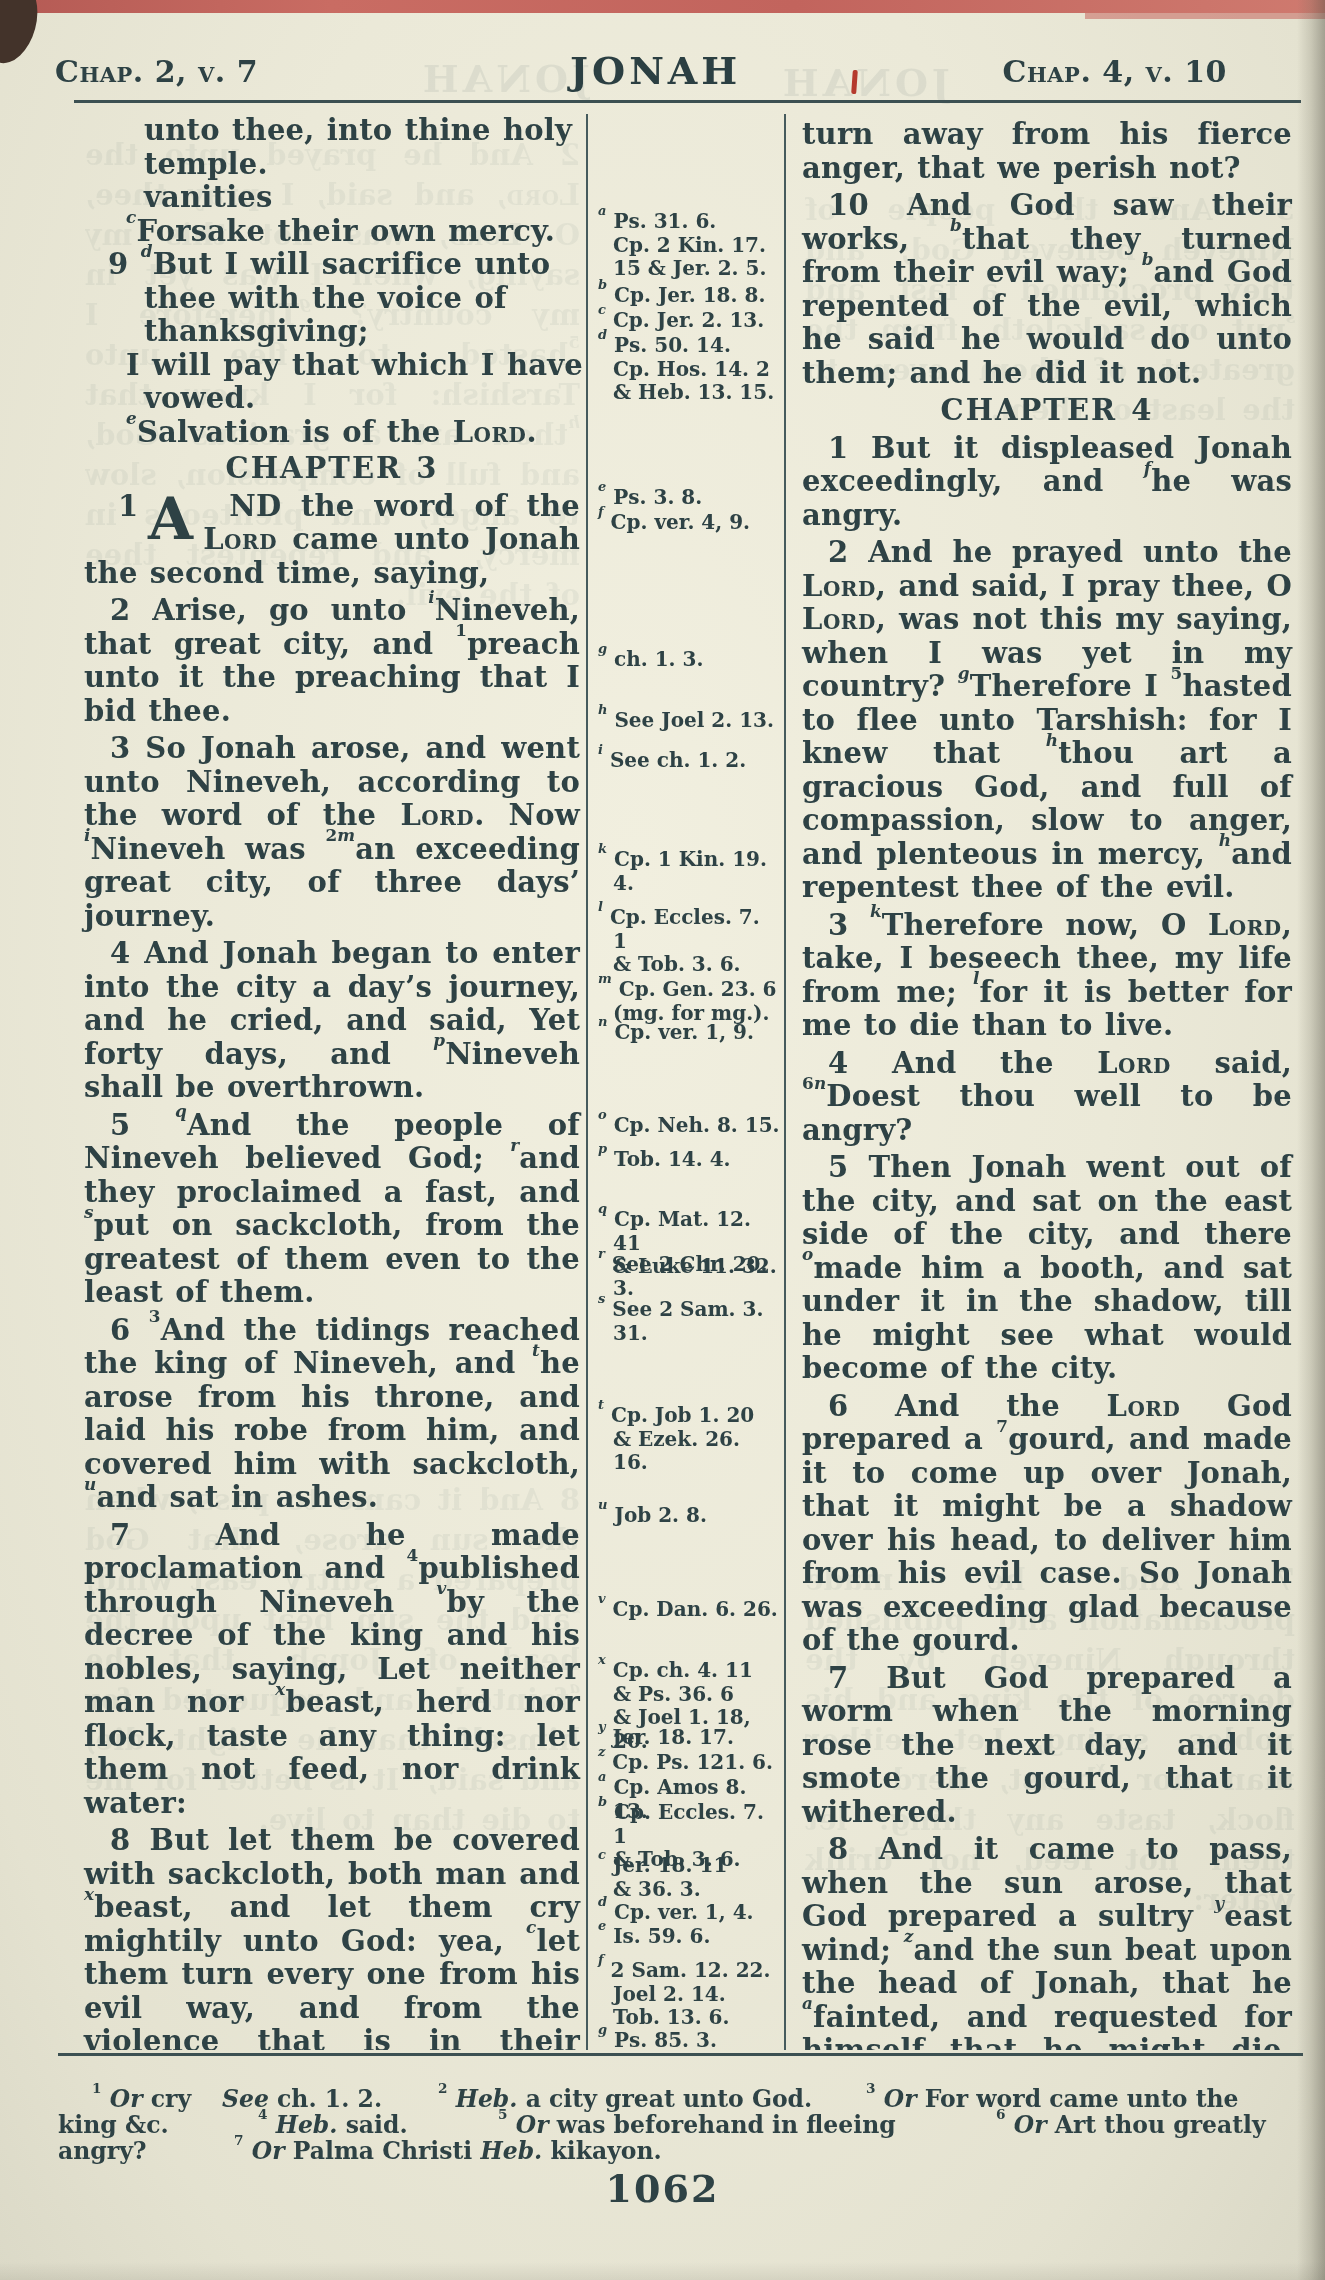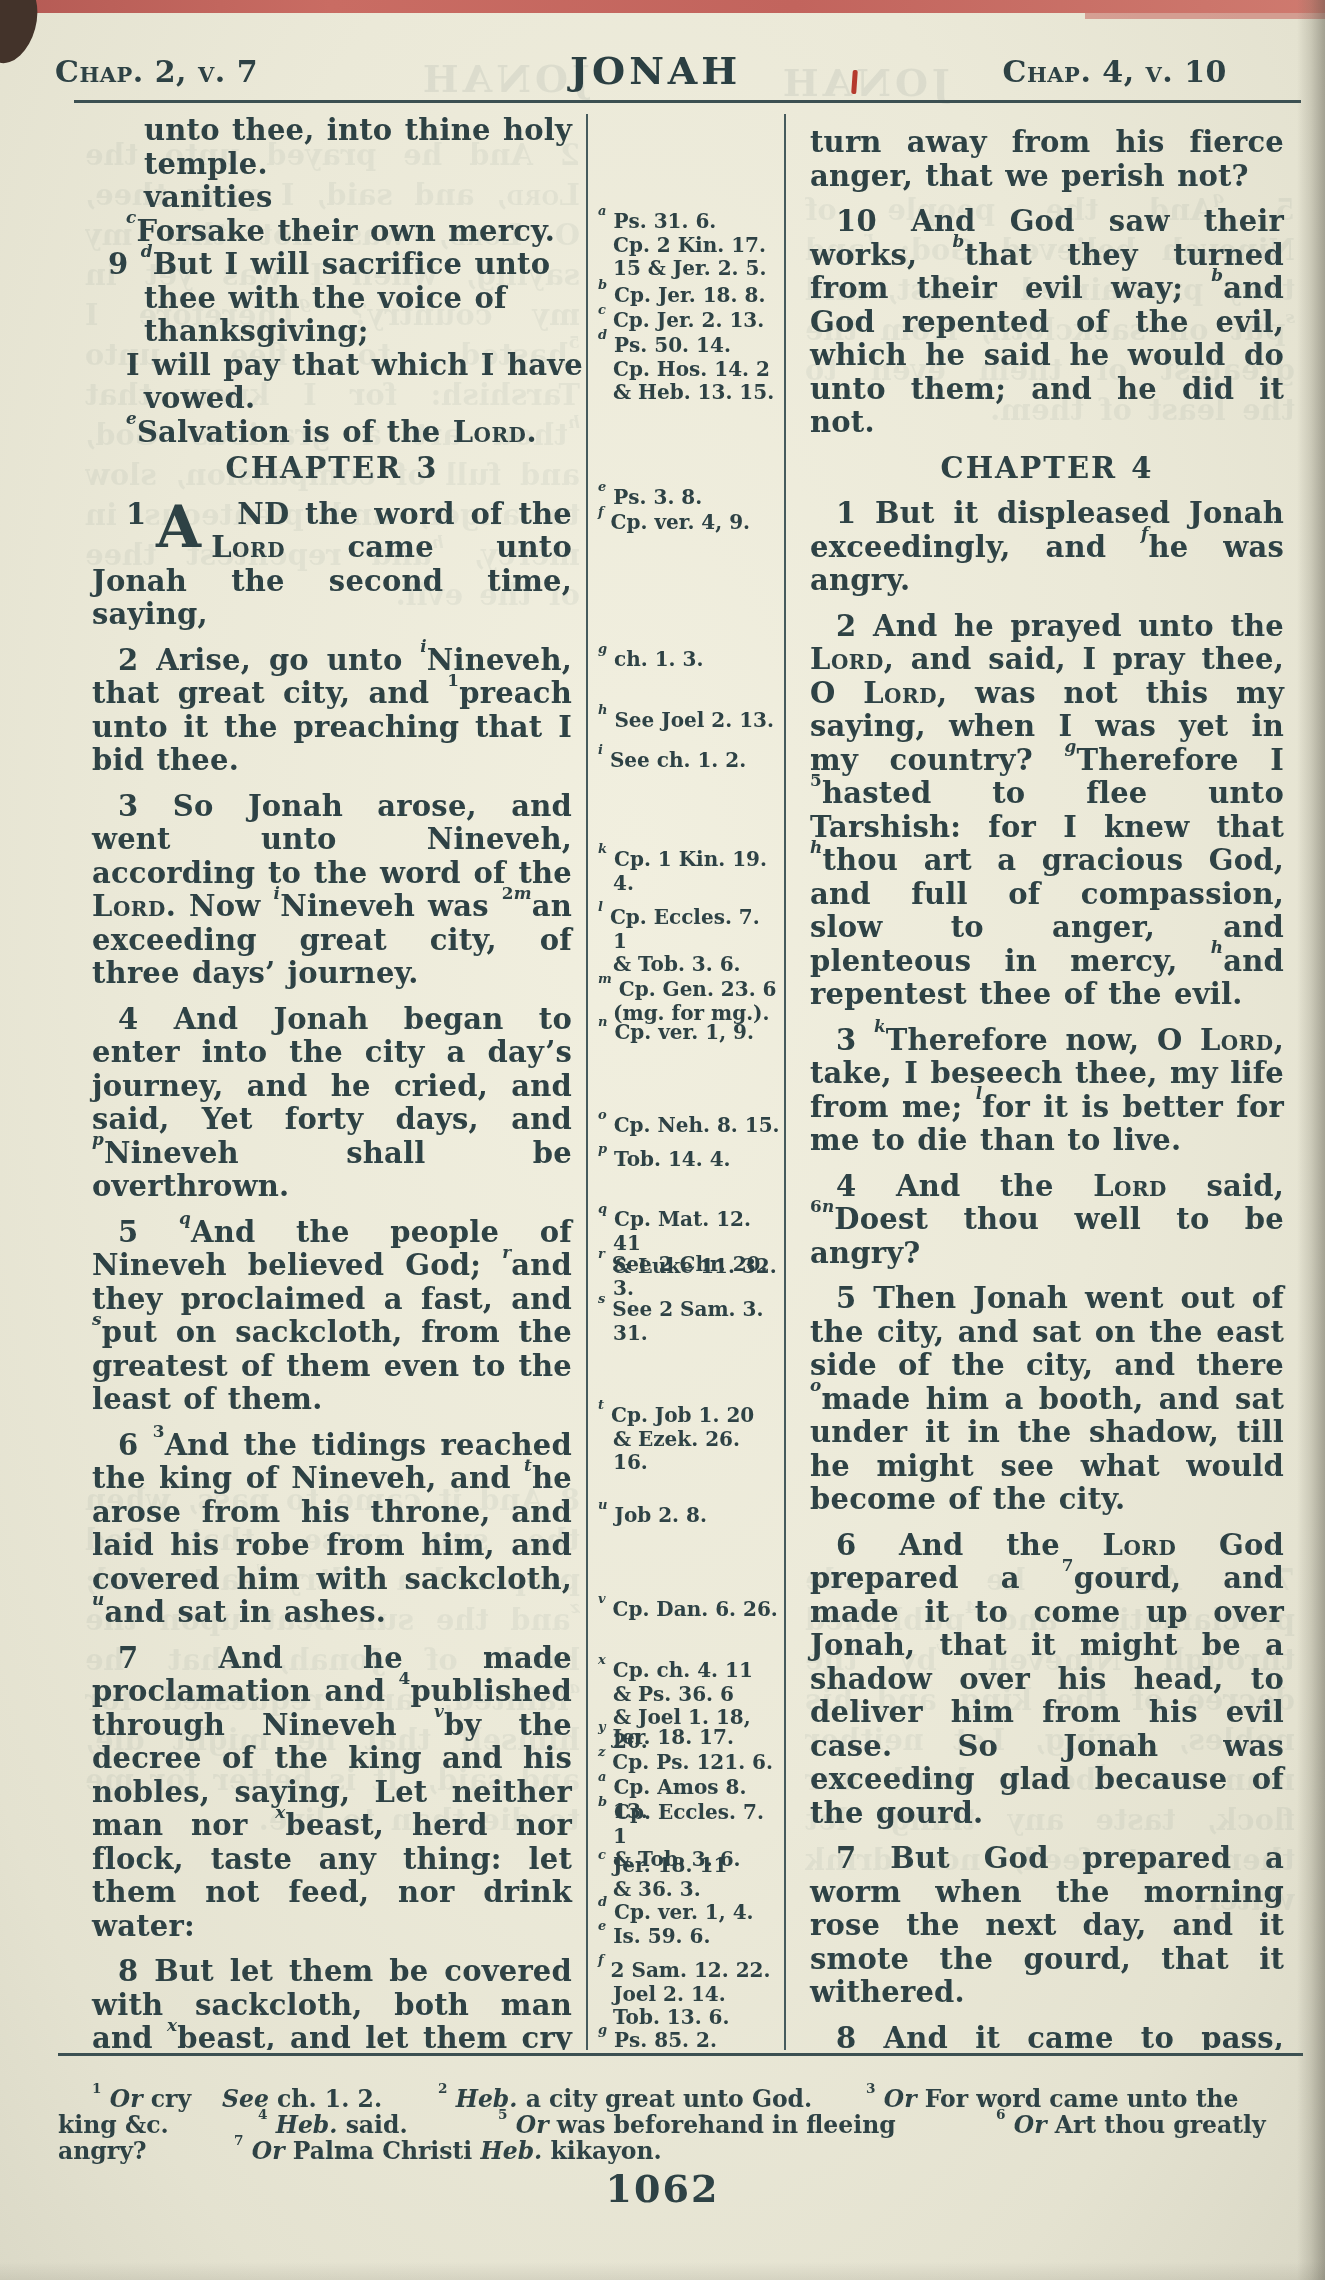--- a/index.html
+++ b/index.html
@@ -39,21 +39,21 @@
 
   
   .cols{position:absolute;left:80px;top:114px;width:1216px;height:1936px;display:flex;overflow:hidden;}
   .col-left{width:506px;overflow:hidden;padding-right:2px;box-sizing:border-box;}
   .col-refs{width:200px;box-sizing:border-box;border-left:2px solid #465b5d;border-right:2px solid #465b5d;
     position:relative;flex:none;}
   .col-right{flex:1;overflow:hidden;padding-left:12px;box-sizing:border-box;}
 
   .bodytext{font-size:29px;line-height:33.5px;font-weight:bold;color:#2e4245;
     letter-spacing:.2px;word-spacing:2px;}
-  p.verse{margin:12px;text-align:justify;text-indent:26px;}
+  p.verse{margin:4px;text-align:justify;text-indent:26px;}
   p.noindent{text-indent:0;}
   .poetry-line{white-space:nowrap;}
   .pl-a{padding-left:28px;}
   .pl-m{padding-left:46px;}
   .pl-b{padding-left:64px;}
   .chapter{margin:3px 0 3px;text-align:center;text-indent:0;font-size:29px;letter-spacing:2px;font-weight:bold;}
   .v1{position:relative;margin:0;text-align:justify;text-indent:0;}
   .v1 .vnum{position:absolute;left:8px;top:0;}
   .dropcap{float:left;font-size:58px;line-height:50px;margin:4px 10px 0 38px;font-weight:bold;}
 
@@ -151,21 +151,21 @@
       <div class="ref" style="top:1484px"><sup class="ltr">v</sup> <span>Cp. Dan. 6. 26.</span></div>
       <div class="ref" style="top:1545px"><sup class="ltr">x</sup> <span>Cp. ch. 4. 11<br>&amp; Ps. 36. 6<br>&amp; Joel 1. 18, 20.</span></div>
       <div class="ref" style="top:1612px"><sup class="ltr">y</sup> <span>Jer. 18. 17.</span></div>
       <div class="ref" style="top:1637px"><sup class="ltr">z</sup> <span>Cp. Ps. 121. 6.</span></div>
       <div class="ref" style="top:1662px"><sup class="ltr">a</sup> <span>Cp. Amos 8. 13.</span></div>
       <div class="ref" style="top:1687px"><sup class="ltr">b</sup> <span>Cp. Eccles. 7. 1<br>&amp; Tob. 3. 6.</span></div>
       <div class="ref" style="top:1740px"><sup class="ltr">c</sup> <span>Jer. 18. 11<br>&amp; 36. 3.</span></div>
       <div class="ref" style="top:1787px"><sup class="ltr">d</sup> <span>Cp. ver. 1, 4.</span></div>
       <div class="ref" style="top:1811px"><sup class="ltr">e</sup> <span>Is. 59. 6.</span></div>
       <div class="ref" style="top:1845px"><sup class="ltr">f</sup> <span>2 Sam. 12. 22.<br>Joel 2. 14.<br>Tob. 13. 6.</span></div>
-      <div class="ref" style="top:1915px"><sup class="ltr">g</sup> <span>Ps. 85. 2.</span></div>
+      <div class="ref" style="top:1915px"><sup class="ltr">g</sup> <span>Ps. 85. 3.</span></div>
     </div>
 
     <div class="col-right bodytext">
       <p class="verse noindent">turn away from his fierce anger, that we perish not?</p>
       <p class="verse">10 And God saw their works, <sup class="ltr">b</sup>that they turned from their evil way; <sup class="ltr">b</sup>and God repented of the evil, which he said he would do unto them; and he did it not.</p>
       <p class="chapter">CHAPTER 4</p>
       <p class="verse">1 But it displeased Jonah exceedingly, and <sup class="ltr">f</sup>he was angry.</p>
       <p class="verse">2 And he prayed unto the <span class="sc">Lord</span>, and said, I pray thee, O <span class="sc">Lord</span>, was not this my saying, when I was yet in my country? <sup class="ltr">g</sup>Therefore I <sup class="num">5</sup>hasted to flee unto Tarshish: for I knew that <sup class="ltr">h</sup>thou art a gracious God, and full of compassion, slow to anger, and plenteous in mercy, <sup class="ltr">h</sup>and repentest thee of the evil.</p>
       <p class="verse">3 <sup class="ltr">k</sup>Therefore now, O <span class="sc">Lord</span>, take, I beseech thee, my life from me; <sup class="ltr">l</sup>for it is better for me to die than to live.</p>
       <p class="verse">4 And the <span class="sc">Lord</span> said, <sup class="num">6</sup><sup class="ltr">n</sup>Doest thou well to be angry?</p>

